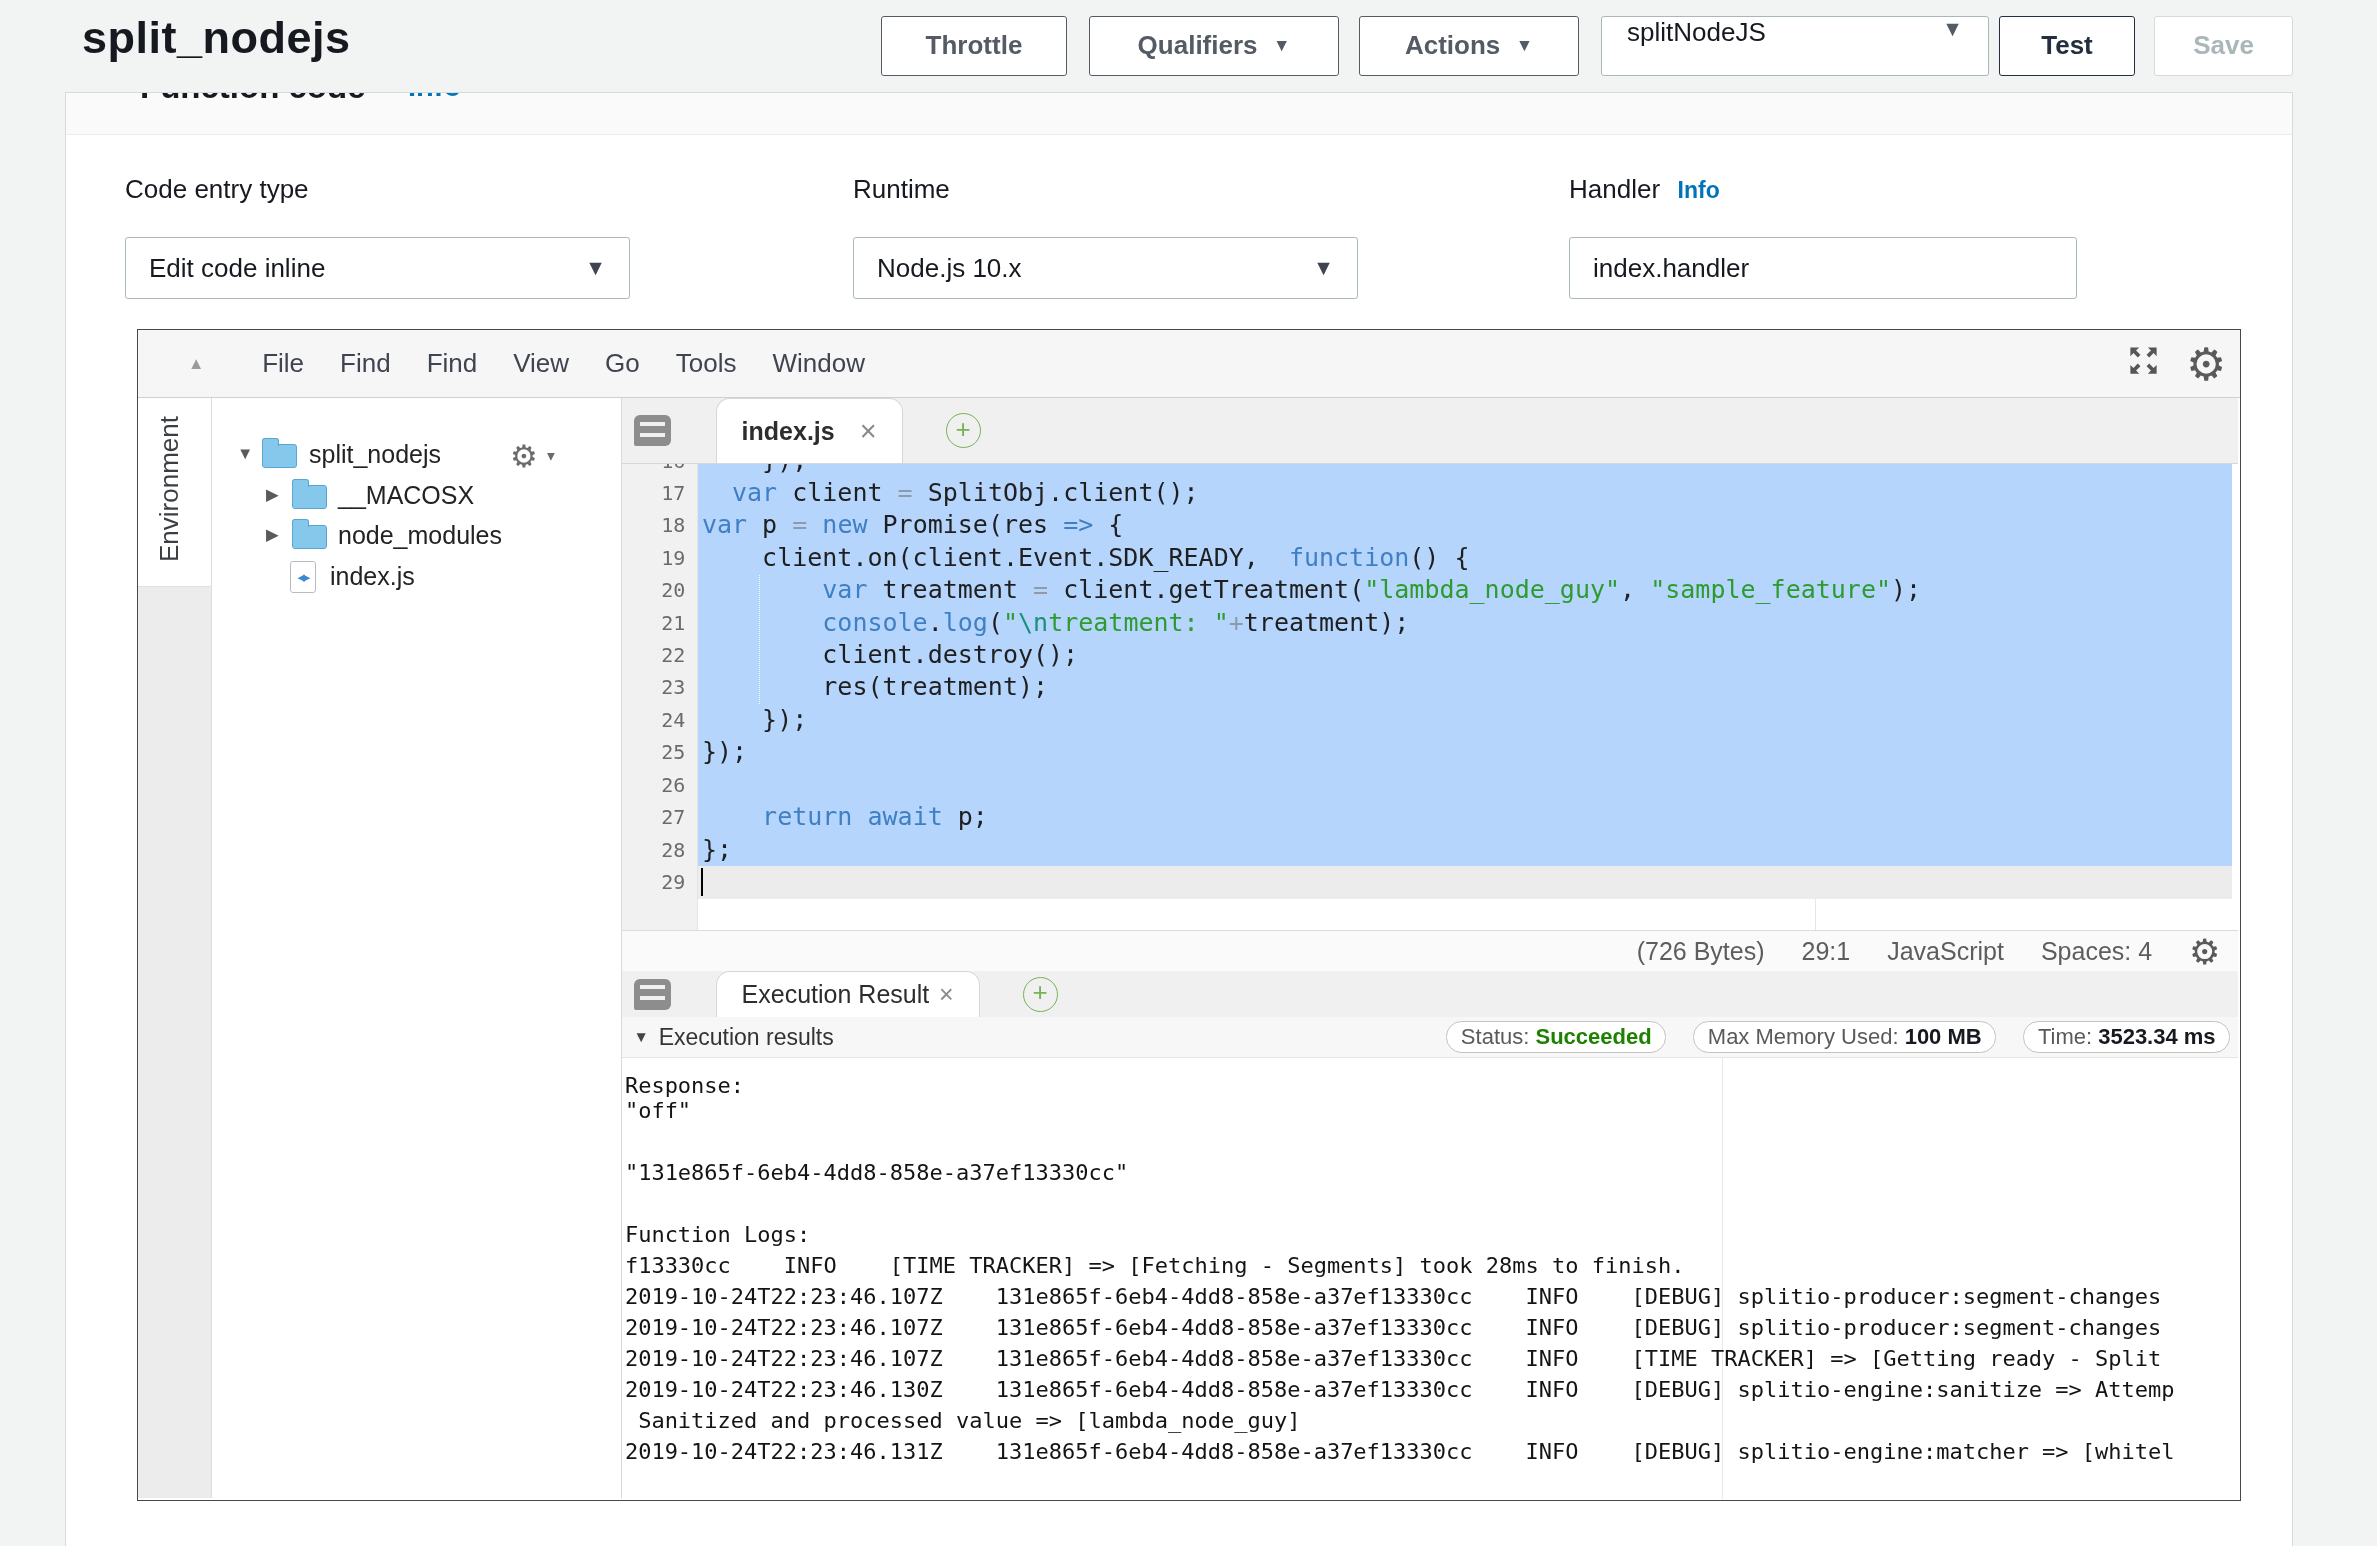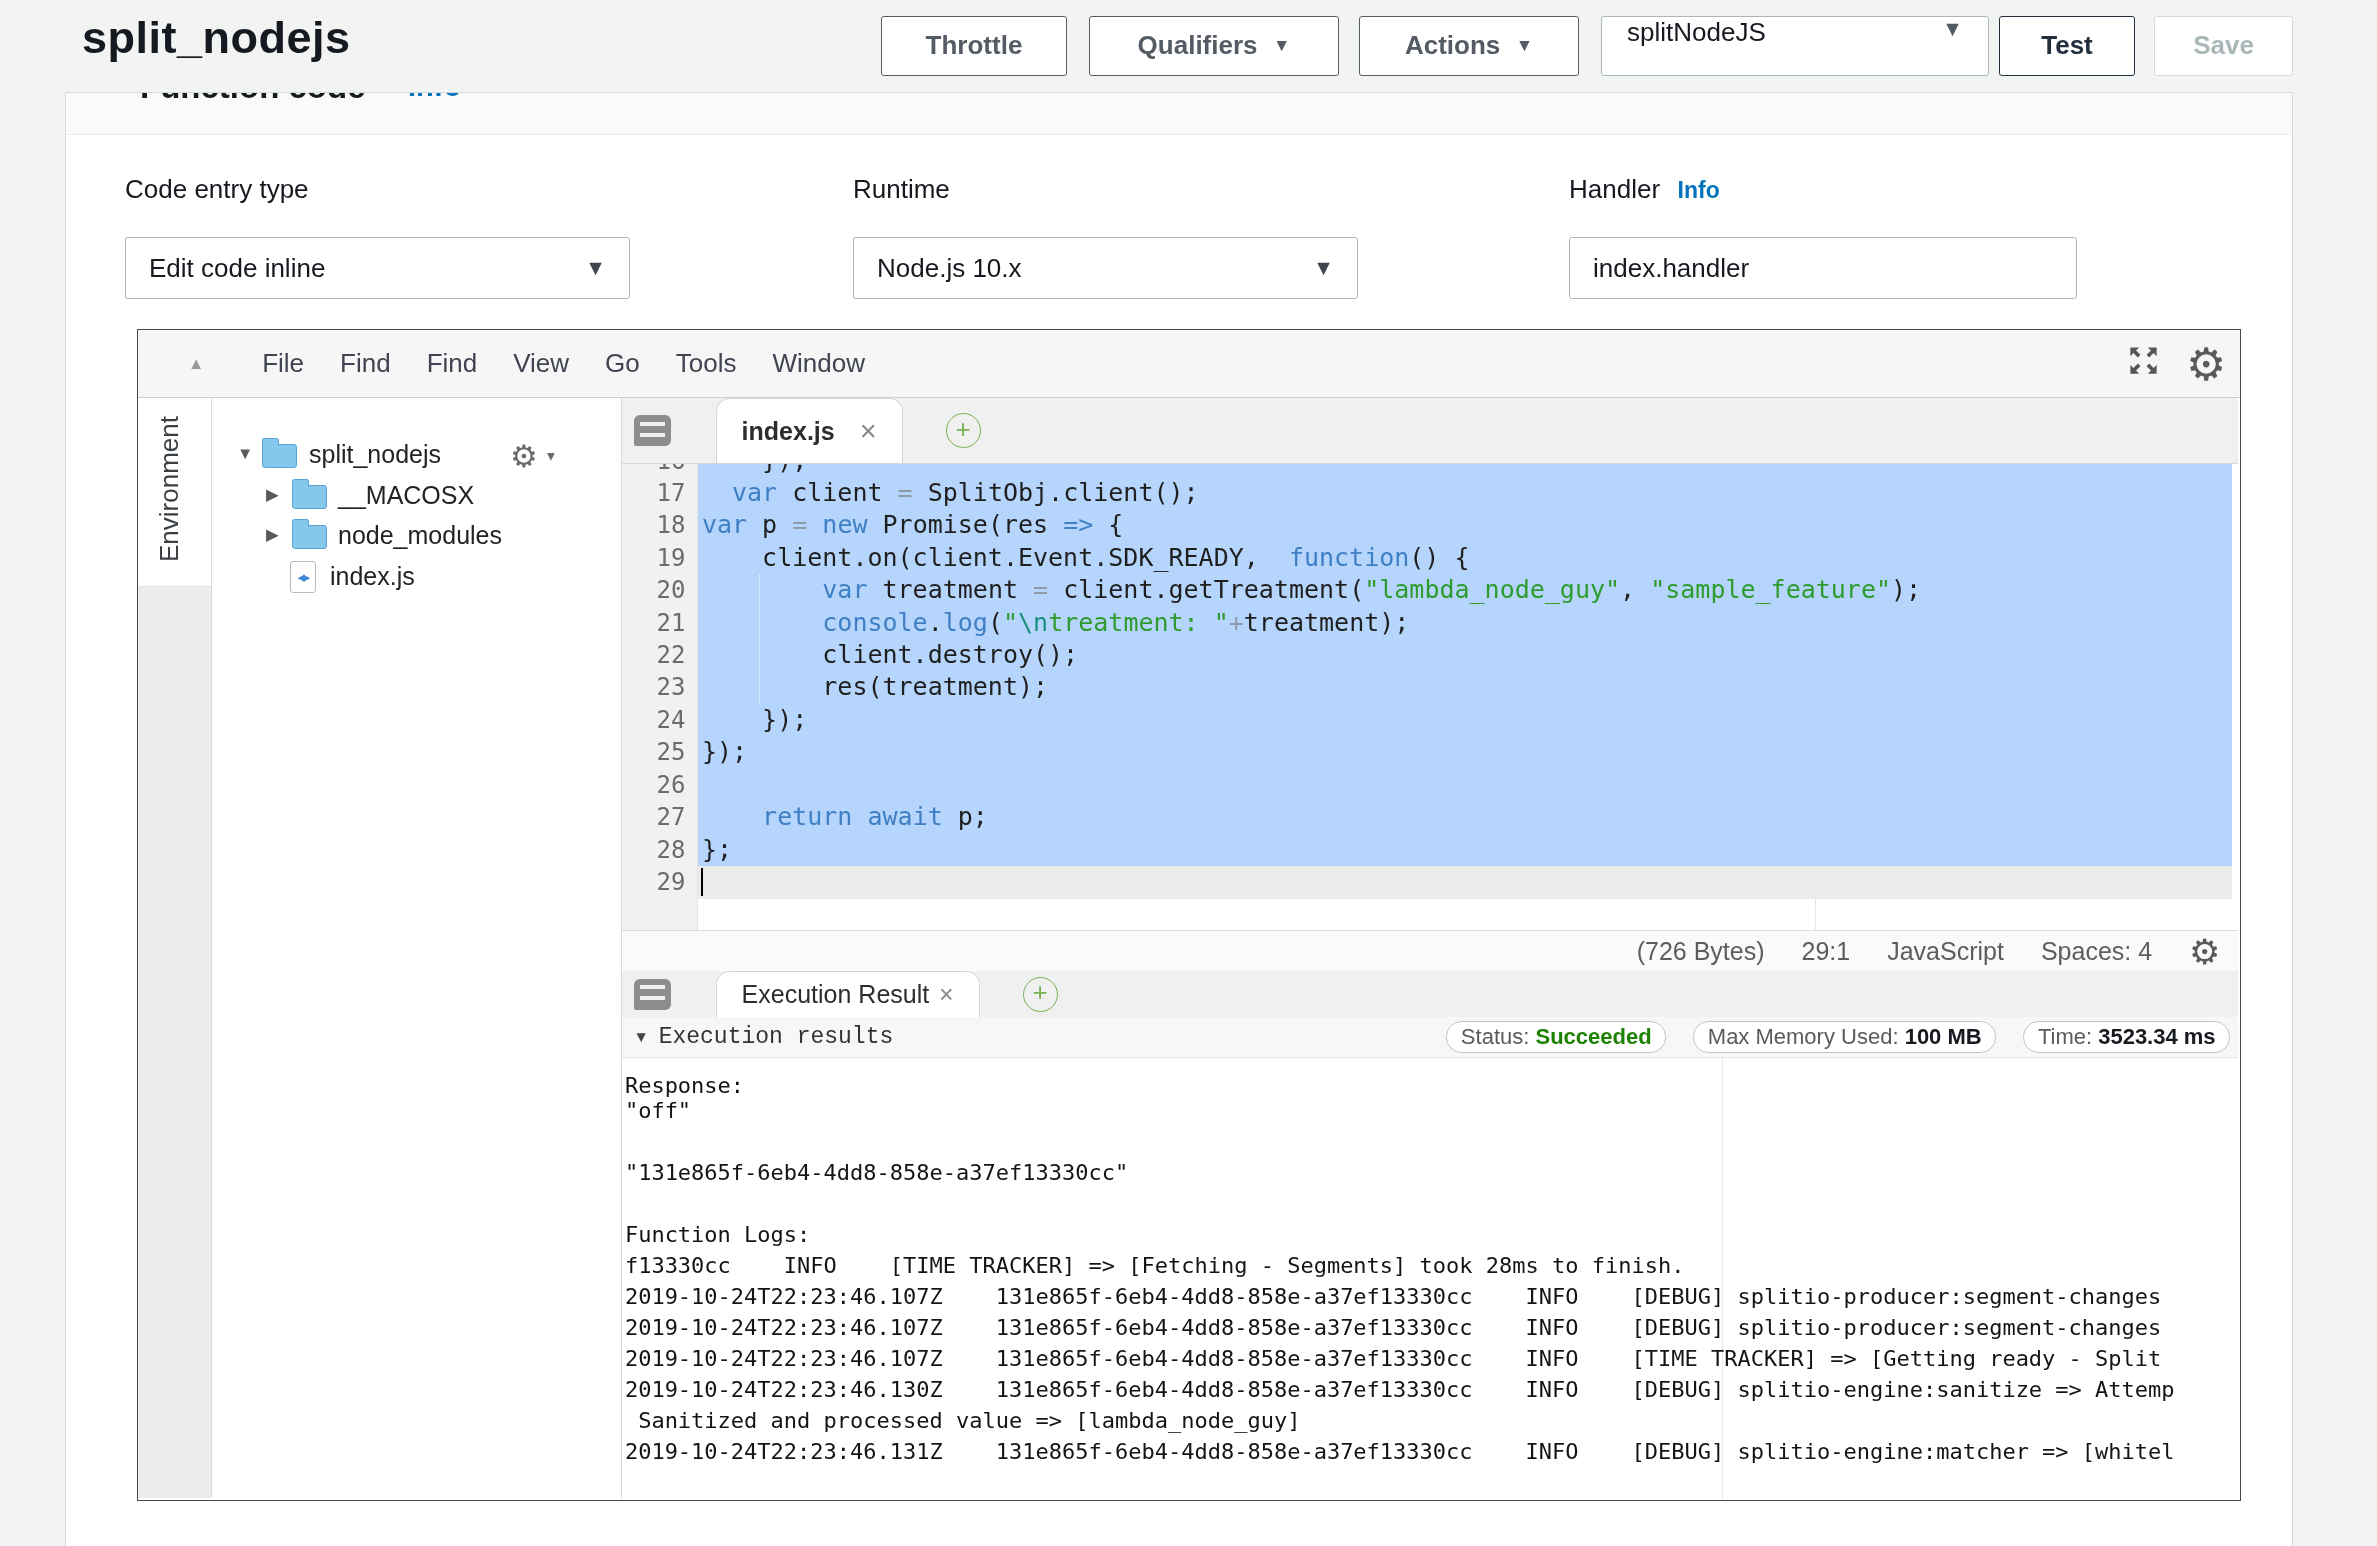--- a/index.html
+++ b/index.html
@@ -72,38 +72,38 @@
   .tabbar-console .tab { gap:9.7px; }
   .tab .close { color:#8a8a8a; font-size:29px; cursor:pointer; }
   .plus-circle { width:35px; height:35px; border:1.9px solid #77b255; border-radius:50%; color:#77b255; font-size:26px;
                  display:flex; align-items:center; justify-content:center; margin-left:43px; cursor:pointer; padding-bottom:2.9px; }
 
   
   .code-area { position:absolute; left:0; top:66px; width:100%; height:466px; background:#fff; overflow:hidden; }
   .gutter-bg { position:absolute; left:0; top:0; width:76px; height:100%; background:#f1f1f1; border-right:1px solid #e4e4e4; }
   .print-margin { position:absolute; left:1193px; top:0; width:1px; height:100%; background:#e6e6e6; }
   .code-row { position:absolute; left:0; right:5.8px; height:33px; display:flex; font-family:"DejaVu Sans Mono",monospace; }
-  .code-row .ln { width:76px; padding-right:12.6px; text-align:right; font-size:24px; line-height:33px; color:#6b6b6b; }
+  .code-row .ln { width:76px; padding-right:12.6px; text-align:right; font-size:20px; line-height:33px; color:#6b6b6b; }
   .code-row .body { flex:1; font-size:25px; line-height:32px; white-space:pre; padding-left:3.9px; position:relative; color:#1f1f1f; }
   .code-row.sel .body { background:#b5d5fc; }
   .code-row.cur .body { background:#ececec; }
   .tk-kw { color:#3f7fc4; } .tk-str { color:#2e9b2e; } .tk-esc { color:#1a8f7a; } .tk-op { color:#8d9aa8; }
   .indent-guide { position:absolute; left:137px; top:111px; height:129px; border-left:1.9px dotted rgba(255,255,255,.85); z-index:2; }
   .cursor-bar { position:absolute; left:2.9px; top:1.9px; width:1.9px; height:28px; background:#000; }
 
   .statusbar { position:absolute; left:0; top:532px; width:100%; height:41px; background:#fafafa;
                border-top:1px solid #dcdcdc; display:flex; align-items:center; justify-content:flex-end;
                gap:37px; padding-right:17.5px; font-size:25px; color:#5d5d5d; }
   .statusbar .gear { font-size:35px; }
 
   
   .results-header { position:absolute; left:0; top:619px; width:100%; height:41px; background:#f7f7f7;
                     border-bottom:1px solid #e5e5e5; display:flex; align-items:center; padding:0 7.8px 0 11.6px; }
   .rh-caret { font-size:15.5px; color:#444; margin-right:9.7px; }
-  .rh-label { font-size:23px; color:#333;font-family:Liberation Mono, monospace; }
+  .rh-label { font-size:23px; color:#333; }
   .badges { margin-left:auto; display:flex; gap:27px; }
   .badge { border:1px solid #c3c3c3; border-radius:15.5px; background:#fff; padding:1.9px 13.6px; font-size:22px; color:#5a5a5a; white-space:nowrap; }
   .badge b { color:#16191f; font-weight:700; }
   .badge b.ok { color:#1d8102; }
 
   .results { position:absolute; left:0; top:660px; width:100%; height:441px; background:#fff; overflow:hidden; }
   .res-margin { position:absolute; left:1100px; top:0; width:1px; height:100%; background:#e8e8e8; }
   .log-line { position:relative; font-family:"DejaVu Sans Mono",monospace; font-size:22px; line-height:31px;
               white-space:pre; color:#141414; padding-left:2.9px; }
 </style>

